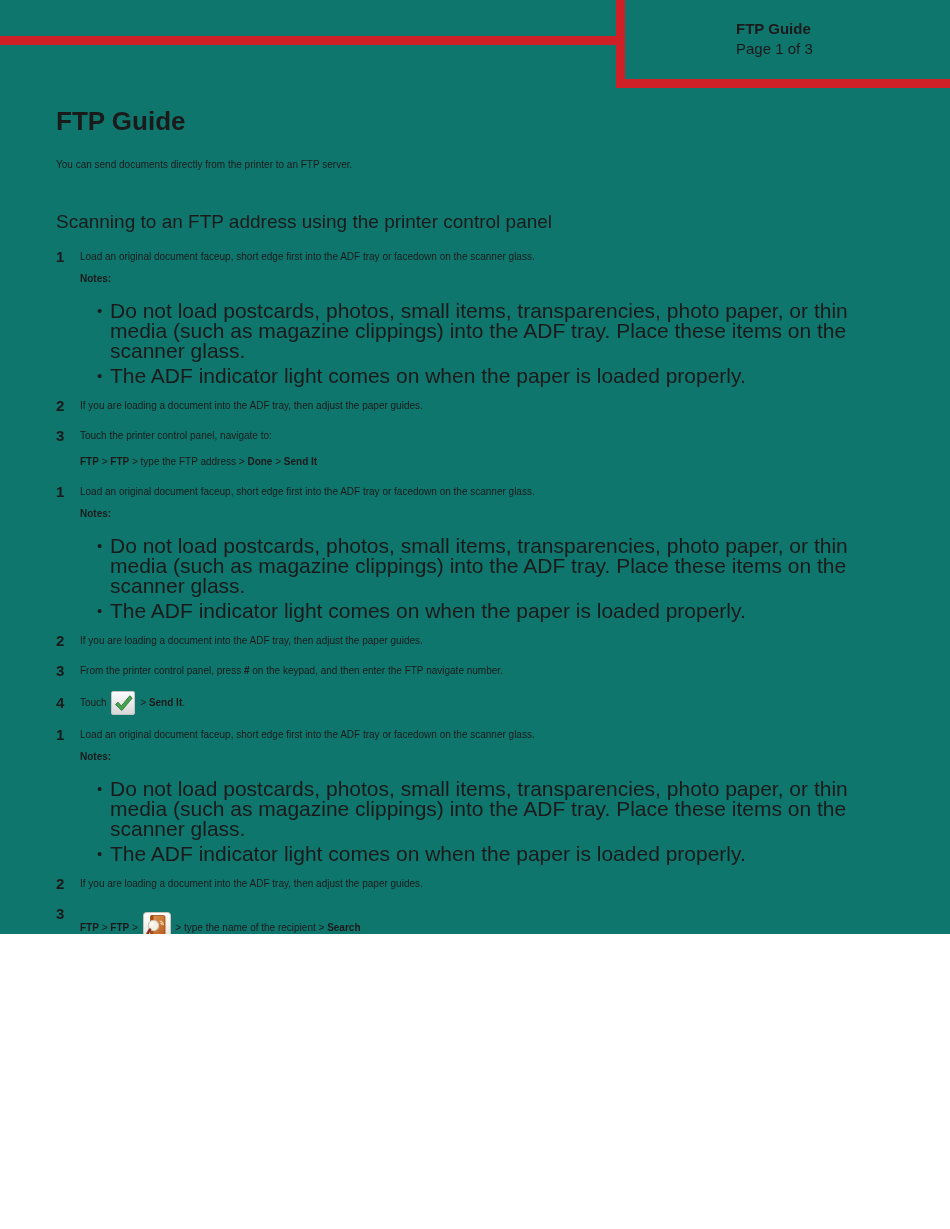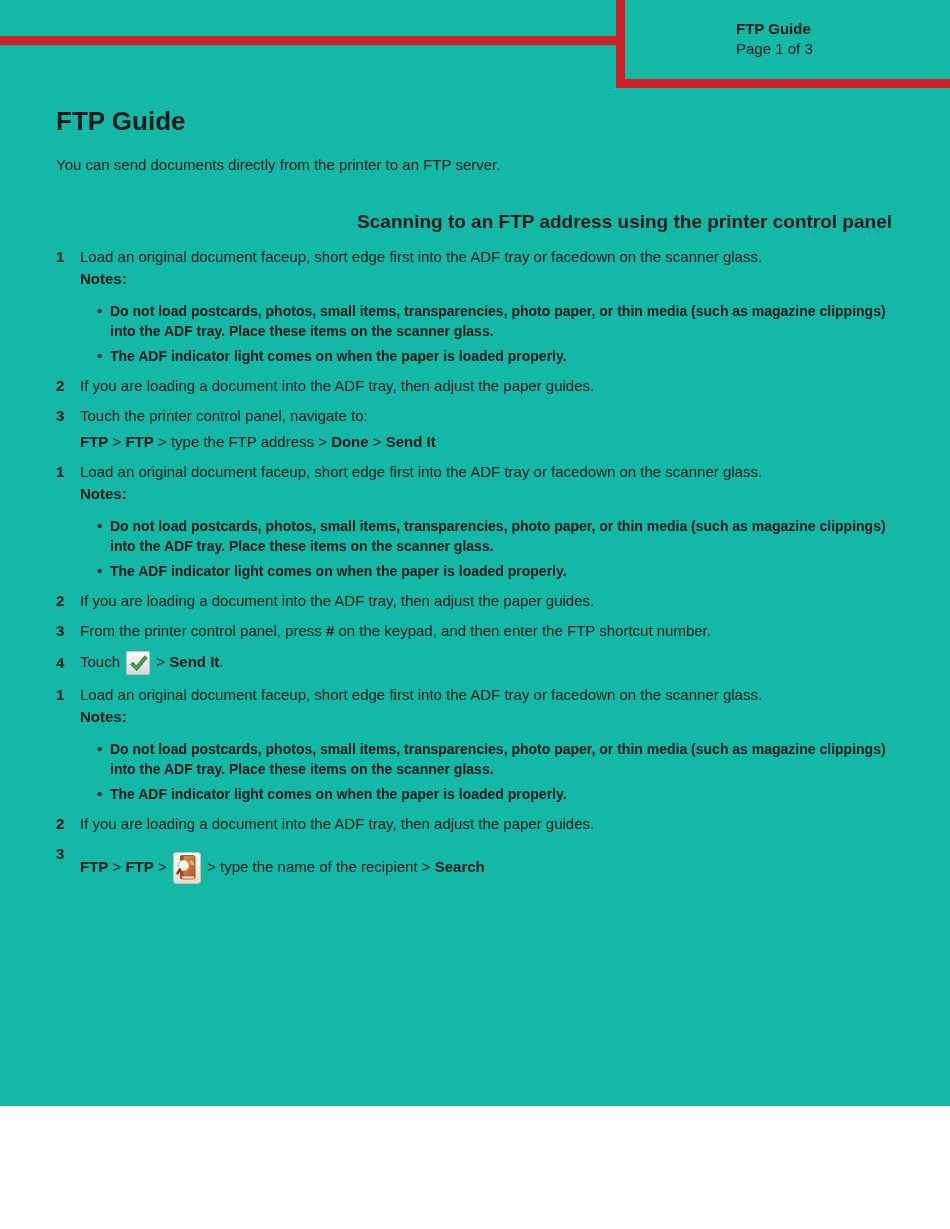--- a/index.html
+++ b/index.html
@@ -1,46 +1,46 @@
 <!DOCTYPE html>
 <html style="--accent: #ce2026;"><head>
 <meta charset="utf-8">
 <style>
   html,body{margin:0;padding:0;background:#ffffff;}
   .page{
     position:relative;
-    width:950px;height:1106px;
-    background:#14b8a6;
+    width:950px;height:934px;
+    background:#0f766e;
     font-family:"Liberation Sans",sans-serif;
     color:#1a1a1a;
     overflow:hidden;
   }
   
   .rule{position:absolute;background:var(--accent,#ce2026);}
   .rule-left{left:0;top:36px;width:625px;height:9px;}
   .rule-vert{left:616px;top:0;width:9px;height:88px;}
   .rule-bottom{left:616px;top:79px;width:334px;height:9px;}
   .hdr-box{position:absolute;left:736px;top:19px;line-height:20px;font-size:15px;}
   .hdr-title{font-weight:bold;}
   
   .content{position:absolute;left:56px;top:0;width:836px;padding-top:104px;}
   h1{margin:0 0 17px 0;font-size:26px;line-height:34px;font-weight:bold;}
-  h2{margin:34px 0 12px 0;font-size:19px;line-height:26px;font-weight:bold;text-align:right;}
-  p{margin:0;font-size:15px;line-height:20px;}
+  h2{margin:34px 0 12px 0;font-size:19px;line-height:26px;font-weight:normal;}
+  p{margin:0;font-size:10px;line-height:20px;}
   .lead{margin-bottom:12px;}
   .step{display:flex;margin-bottom:10px;align-items:flex-start;}
   .step .num{flex:0 0 24px;font-weight:bold;font-size:15px;line-height:20px;}
   .step .body{flex:1 1 auto;min-width:0;}
   .step.center-num{align-items:center;}
   .notes-label{margin-top:2px;font-weight:bold;}
   .bullets{margin-top:12px;}
   .bullet{display:flex;margin-left:17px;}
   .bullet + .bullet{margin-top:5px;}
   .bullet .dot{flex:0 0 13px;font-size:15px;line-height:20px;}
-  .bullet .btxt{flex:1 1 auto;font-size:14px;line-height:20px;font-weight:bold;}
+  .bullet .btxt{flex:1 1 auto;font-size:21px;line-height:20px;}
   .path{margin-top:6px;}
   .path-icon-row{margin-top:8px;}
   b,.b{font-weight:bold;}
   .inline-icon{display:inline-block;vertical-align:middle;margin:0 2px;}
 </style>
 </head>
 <body>
 
 <div class="page">
 
@@ -115,21 +115,21 @@
     <div class="step">
       <span class="num">2</span>
       <div class="body">
         <p>If you are loading a document into the ADF tray, then adjust the paper guides.</p>
       </div>
     </div>
 
     <div class="step">
       <span class="num">3</span>
       <div class="body">
-        <p><span>From the printer control panel, press </span><span class="b">#</span><span> on the keypad, and then enter the FTP shortcut number.</span></p>
+        <p><span>From the printer control panel, press </span><span class="b">#</span><span> on the keypad, and then enter the FTP navigate number.</span></p>
       </div>
     </div>
 
     <div class="step center-num">
       <span class="num">4</span>
       <div class="body">
         <p><span>Touch </span><svg class="inline-icon" width="24" height="24" viewBox="0 0 24 24">
               <defs>
                 <linearGradient id="tileg" x1="0" y1="0" x2="0" y2="1">
                   <stop offset="0" stop-color="#fdfdfd"></stop>

